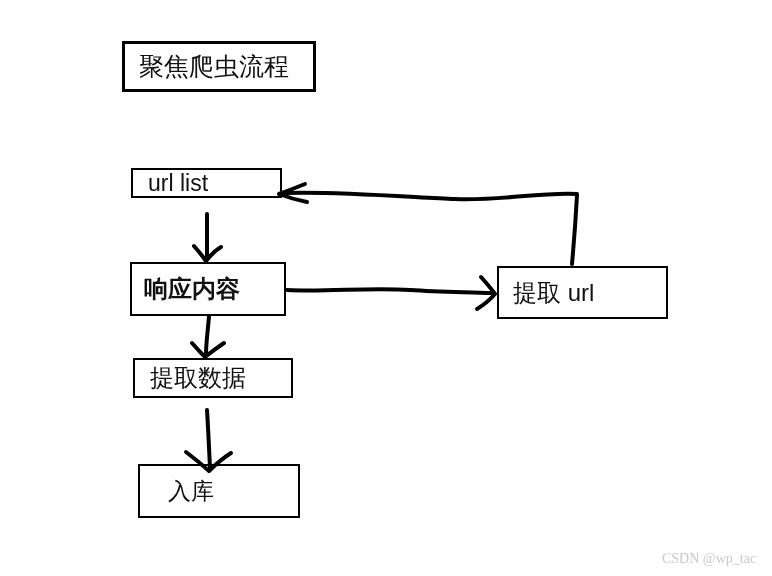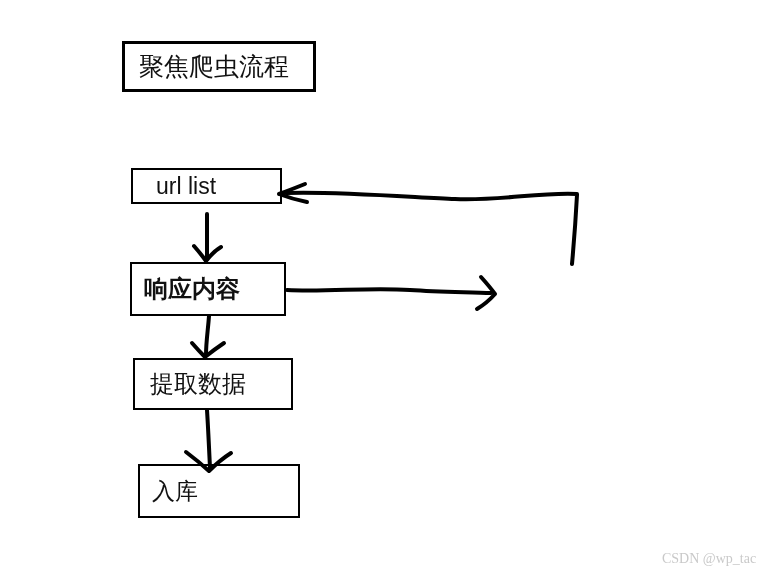--- a/index.html
+++ b/index.html
@@ -36,35 +36,35 @@
     display:flex;align-items:center;
     font-size:24px;
     white-space:nowrap;
   }
   .node-title{
     left:122px;top:41px;width:194px;height:51px;
     border-width:3px;
     padding-left:14px;font-size:25px;
   }
   .node-url-list{
-    left:131px;top:168px;width:151px;height:36px;
-    padding-left:23px;font-size:23px;
+    left:131px;top:168px;width:151px;height:30px;
+    padding-left:15px;font-size:23px;
   }
   .node-response{
     left:130px;top:262px;width:156px;height:54px;
     padding-left:12px;
     font-weight:bold;
   }
   .node-extract-data{
-    left:133px;top:358px;width:160px;height:52px;
+    left:133px;top:358px;width:160px;height:40px;
     padding-left:15px;
   }
   .node-storage{
     left:138px;top:464px;width:162px;height:54px;
-    padding-left:12px;font-size:23px;
+    padding-left:28px;font-size:23px;
   }
   .node-extract-url{
     left:497px;top:266px;width:171px;height:53px;
     padding-left:14px;
   }
   .watermark{
     position:absolute;z-index:3;
     left:662px;top:551px;
     font-size:14px;
     color:var(--wm);
@@ -118,16 +118,19 @@
   </div>
 
   <div class="node node-extract-data">
     <span>提取数据</span>
   </div>
 
   <div class="node node-storage">
     <span>入库</span>
   </div>
 
+  <div class="node node-extract-url">
+    <span>提取 url</span>
+  </div>
 
   <div class="watermark">CSDN @wp_tac</div>
 
 </div>
 
 </body></html>

